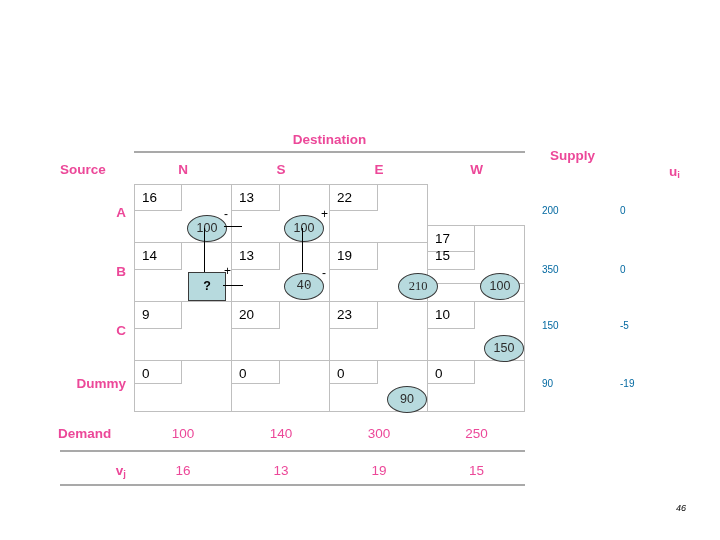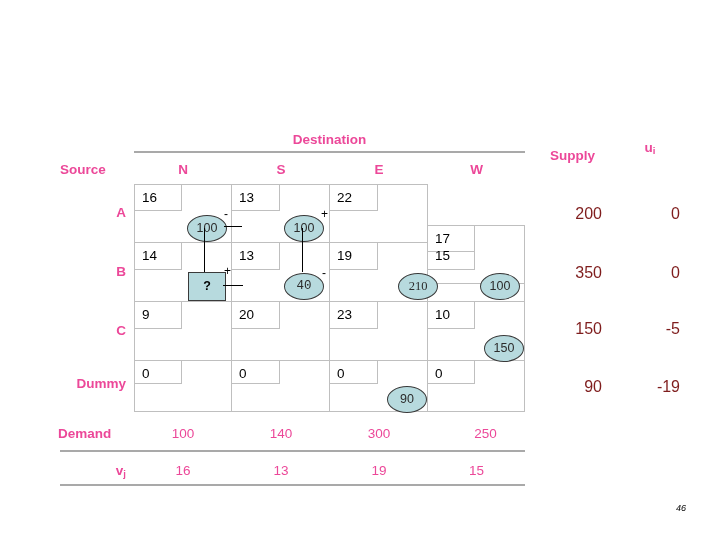--- a/index.html
+++ b/index.html
@@ -45,21 +45,21 @@
     font-size:12.5px;color:#2c2c2c;text-align:center;line-height:24px;
   }
   .alloc.qbox{
     border-radius:0;width:36px;height:27px;line-height:26px;
     font-weight:bold;color:#000;
   }
   .sign{position:absolute;font-size:12px;color:#000;line-height:10px;}
   .link{position:absolute;background:#000;}
 
   
-  .sideval{position:absolute;font-size:16px;color:#7f1d1d;text-align:right;width:60px;}
+  .sideval{position:absolute;font-size:10px;color:#0369a1;text-align:left;width:60px;}
 
   .pagenum{position:absolute;right:34px;bottom:27px;font-size:9px;color:#000;font-style:italic;}
   .sub{font-size:9.5px;vertical-align:-2px;}
 </style>
 </head>
 <body>
 
 <div id="slide">
 
 
@@ -67,21 +67,21 @@
   <div class="rule" style="left:134px;top:151px;width:391px;"></div>
 
   <div class="t b" style="left:60px;top:162px;">Source</div>
 
   <div class="t b ctr" style="left:134px;top:162px;width:98px;">N</div>
   <div class="t b ctr" style="left:232px;top:162px;width:98px;">S</div>
   <div class="t b ctr" style="left:330px;top:162px;width:98px;">E</div>
   <div class="t b ctr" style="left:428px;top:162px;width:97px;">W</div>
 
   <div class="t b ctr" style="left:535px;top:148px;width:75px;">Supply</div>
-  <div class="t b ctr" style="left:620px;top:140px;width:60px;">
+  <div class="t b ctr" style="left:620px;top:164px;width:60px;text-align:right;">
     <span>u</span><span class="sub">i</span>
   </div>
 
   <div class="t b rgt" style="left:48px;top:205px;width:78px;">A</div>
   <div class="t b rgt" style="left:48px;top:264px;width:78px;">B</div>
   <div class="t b rgt" style="left:48px;top:323px;width:78px;">C</div>
   <div class="t b rgt" style="left:38px;top:376px;width:88px;">Dummy</div>
 
   <div class="grid">
 
@@ -164,21 +164,21 @@
   <div class="sideval" style="left:542px;top:320px;">150</div>
   <div class="sideval" style="left:620px;top:320px;">-5</div>
 
   <div class="sideval" style="left:542px;top:378px;">90</div>
   <div class="sideval" style="left:620px;top:378px;">-19</div>
 
   <div class="t b" style="left:58px;top:426px;">Demand</div>
   <div class="t ctr" style="left:134px;top:426px;width:98px;">100</div>
   <div class="t ctr" style="left:232px;top:426px;width:98px;">140</div>
   <div class="t ctr" style="left:330px;top:426px;width:98px;">300</div>
-  <div class="t ctr" style="left:437px;top:426px;width:97px;">250</div>
+  <div class="t ctr" style="left:428px;top:426px;width:97px;">250</div>
 
   <div class="rule" style="left:60px;top:450px;width:465px;"></div>
 
   <div class="t b rgt" style="left:48px;top:463px;width:78px;">
     <span>v</span><span class="sub">j</span>
   </div>
   <div class="t ctr" style="left:134px;top:463px;width:98px;">16</div>
   <div class="t ctr" style="left:232px;top:463px;width:98px;">13</div>
   <div class="t ctr" style="left:330px;top:463px;width:98px;">19</div>
   <div class="t ctr" style="left:428px;top:463px;width:97px;">15</div>

